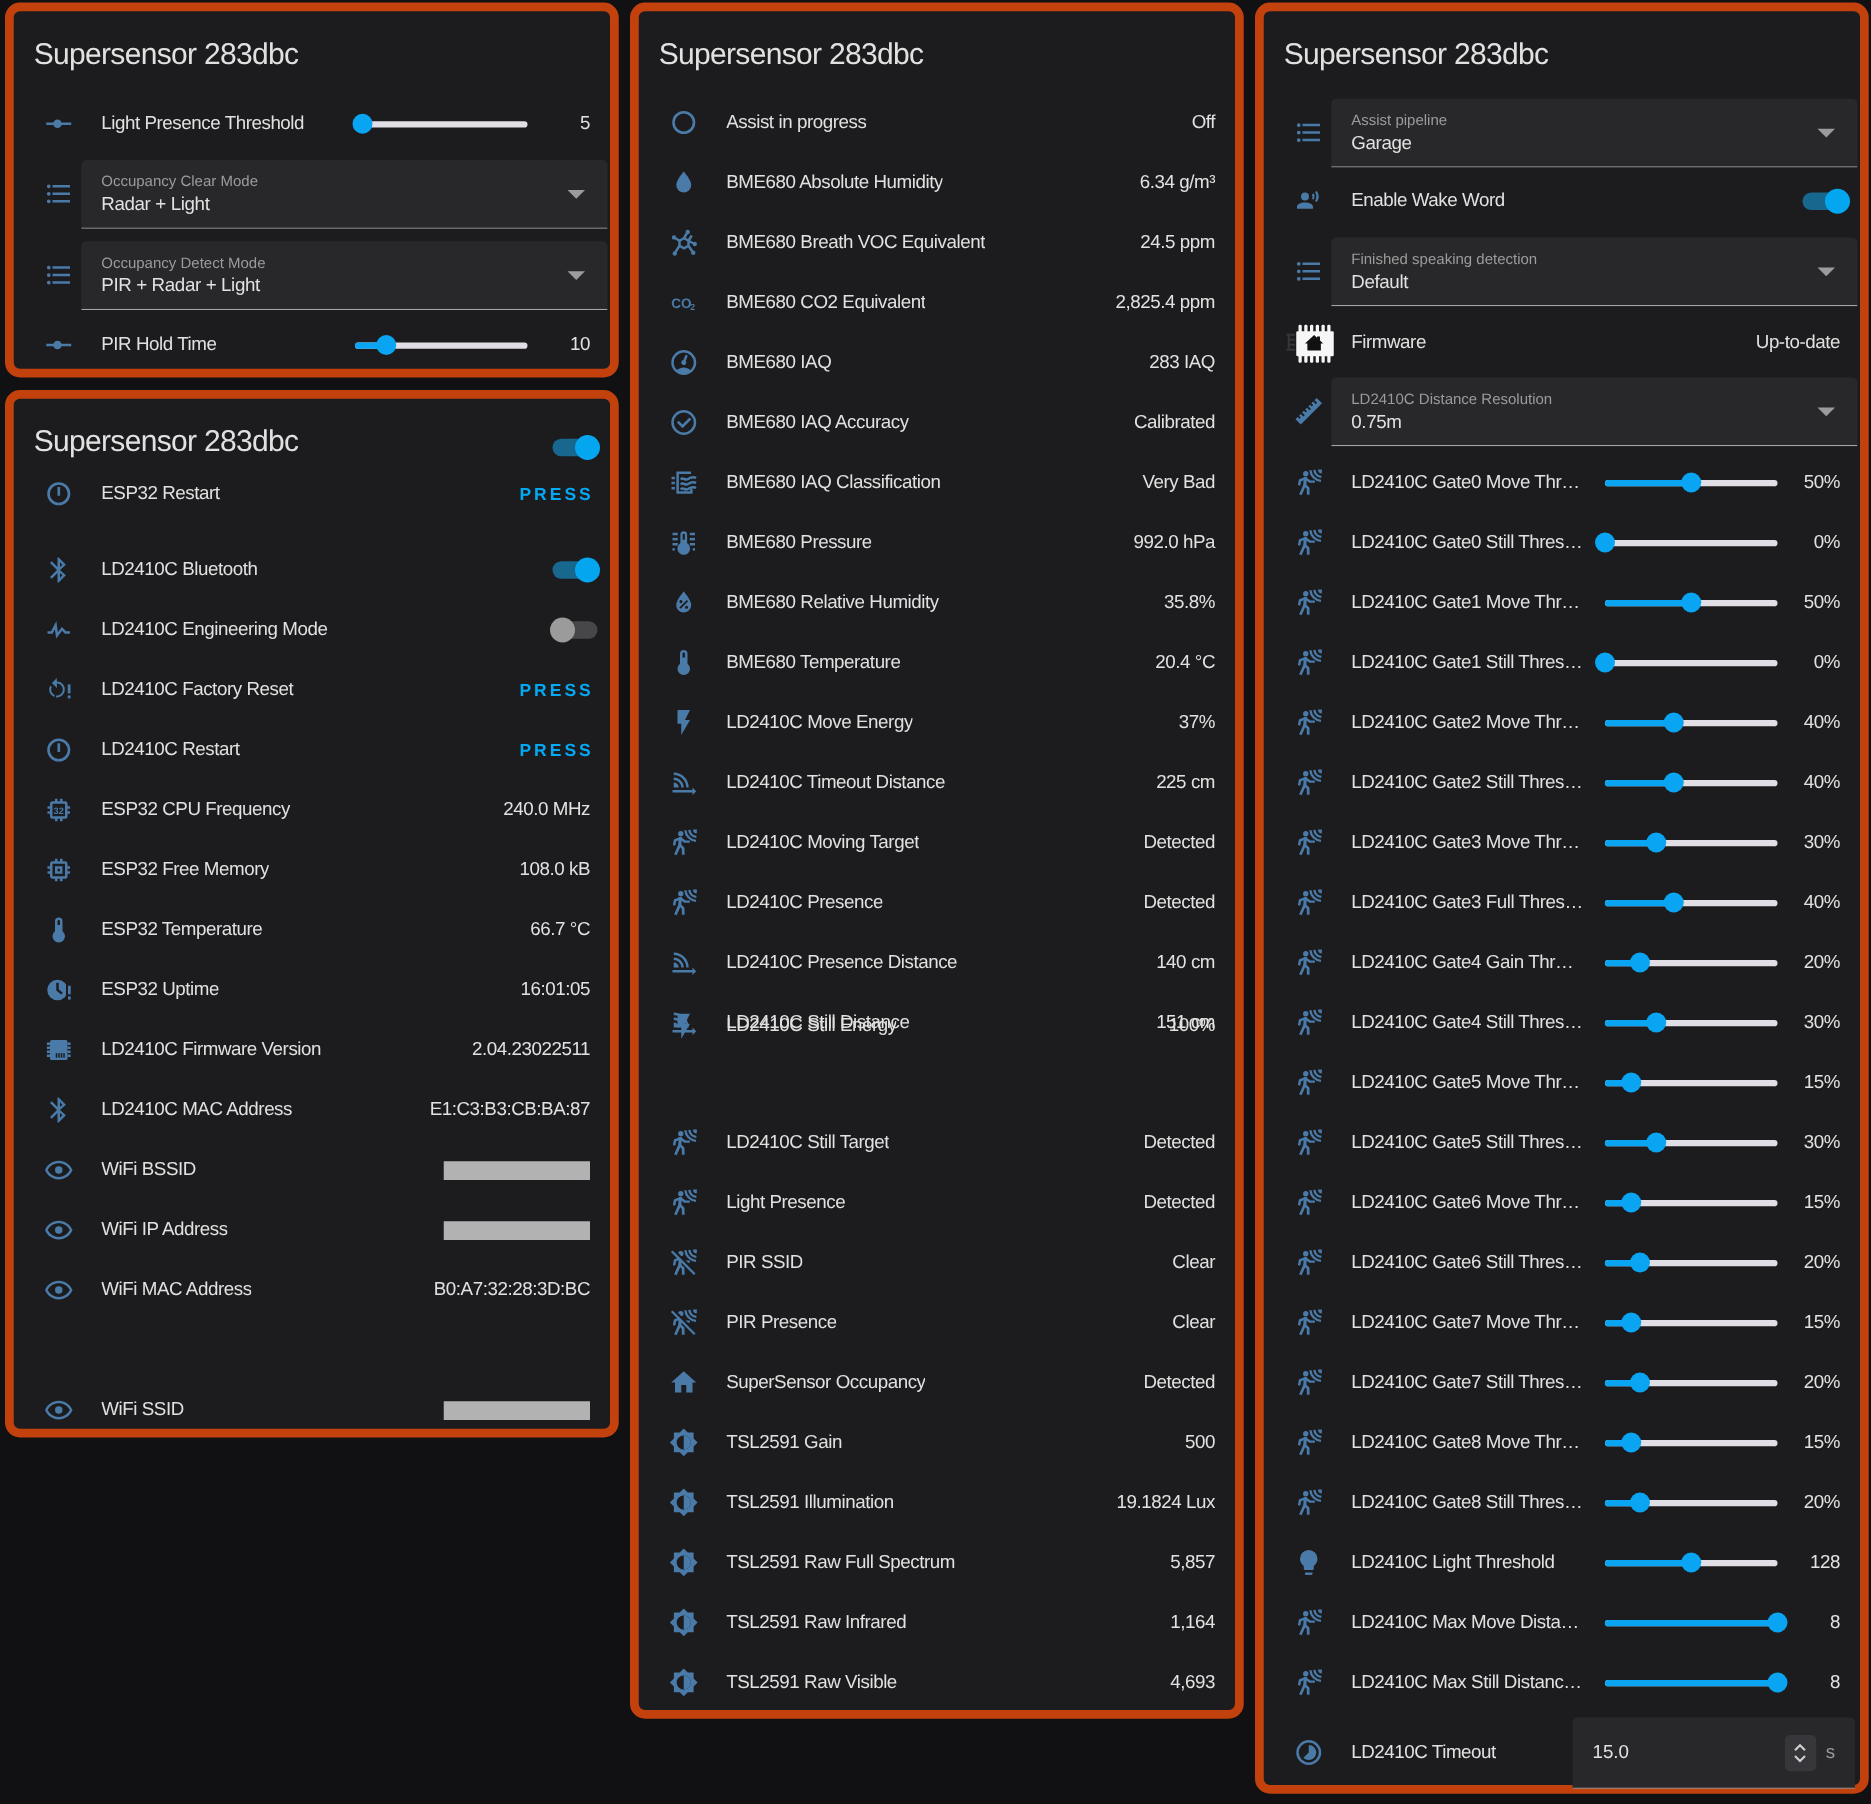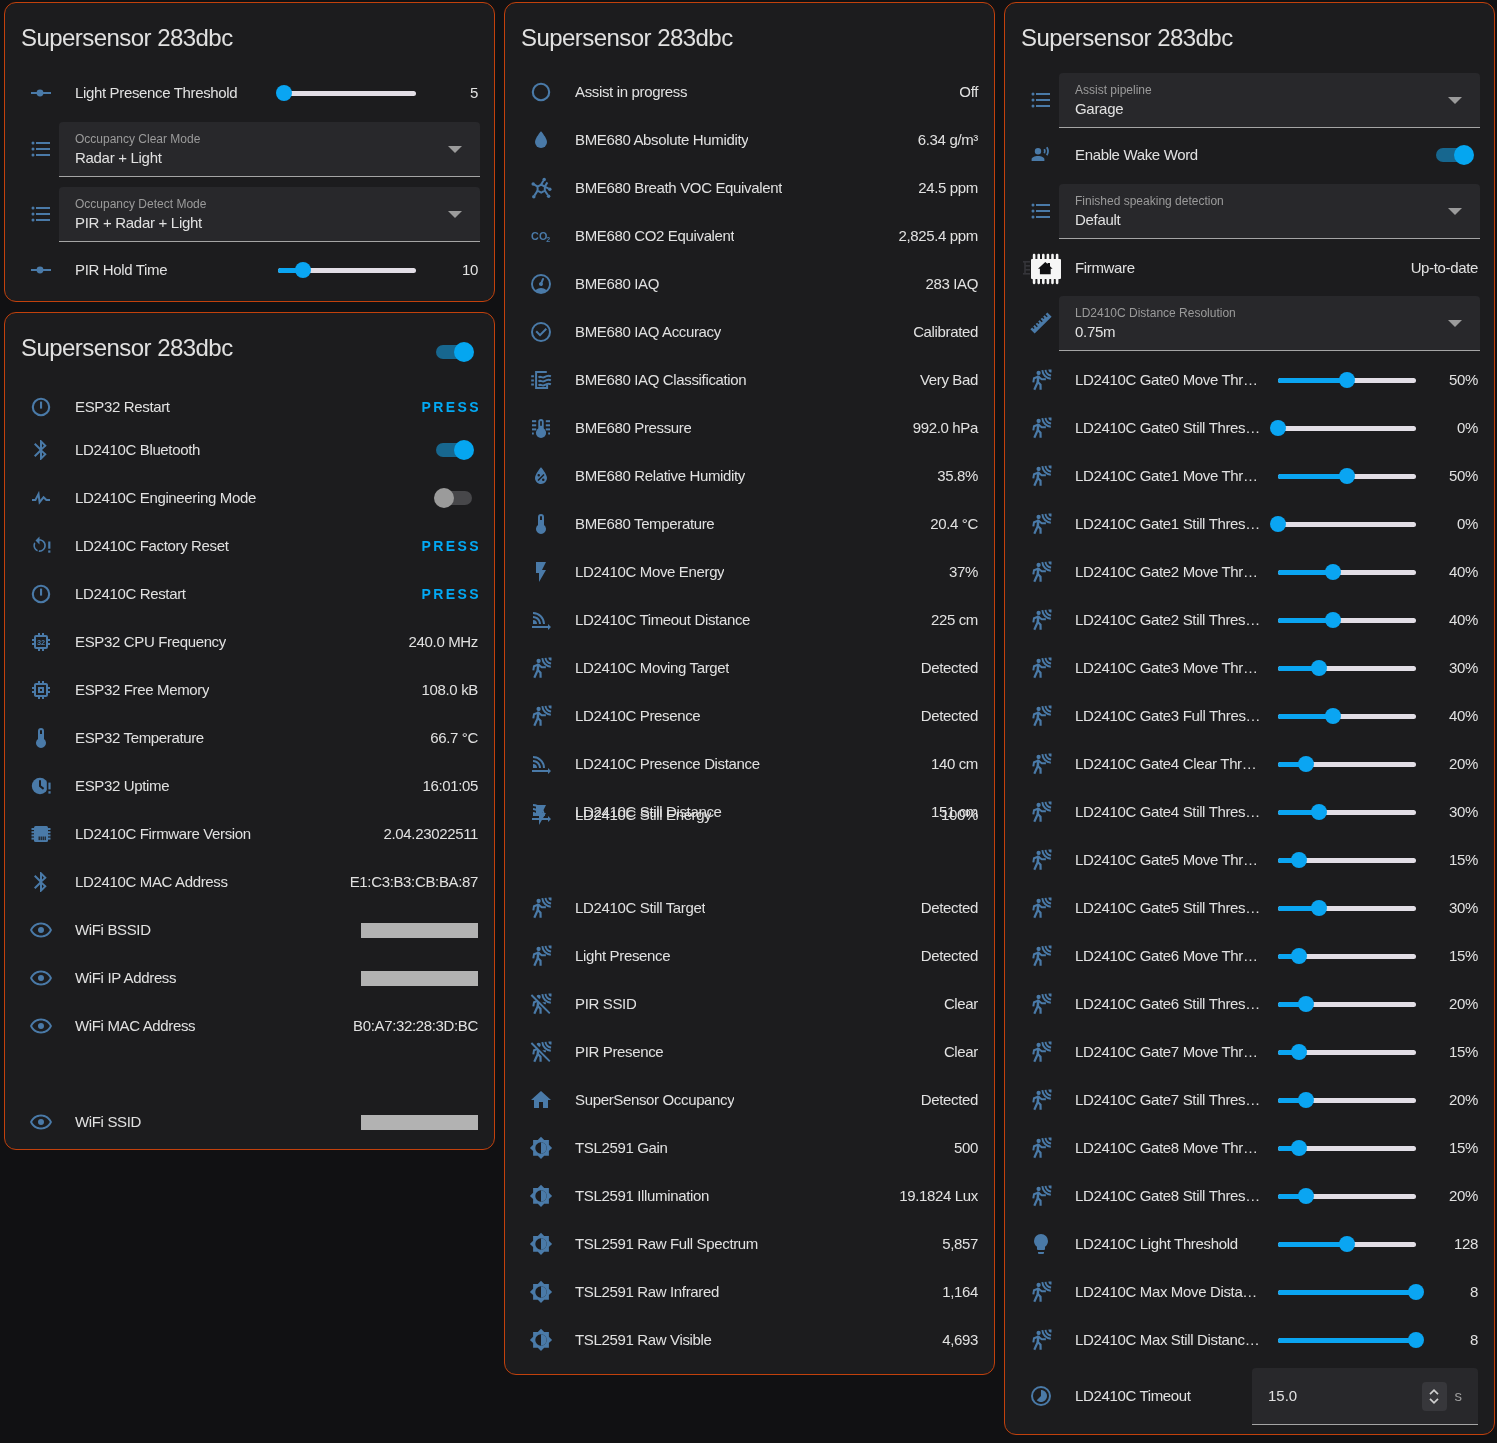--- a/index.html
+++ b/index.html
@@ -1,16 +1,16 @@
 <!DOCTYPE html>
 <html><head><meta charset="utf-8">
 <style>
 * { margin:0; padding:0; box-sizing:border-box; }
 html,body { width:1497px; height:1443px; background:#111113; font-family:"Liberation Sans", sans-serif; overflow:hidden; position:relative; }
-.card { position:absolute; background:#1c1c1e; border:1px solid #c2410c; border-radius:12px; }
+.card { position:absolute; background:#1c1c1e; border:7px solid #c2410c; border-radius:12px; }
 .title { position:absolute; left:16px; top:21px; font-size:24px; line-height:28px; color:#e1e1e1; letter-spacing:-0.55px; }
 .row { position:absolute; left:16px; right:16px; height:40px; }
 .ic { position:absolute; }
 .nm { position:absolute; left:54px; top:0; line-height:40px; font-size:15px; letter-spacing:-0.35px; color:#e1e1e1; white-space:nowrap; overflow:hidden; }
 .val { position:absolute; right:0; top:0; line-height:40px; font-size:15px; letter-spacing:-0.35px; color:#e1e1e1; white-space:nowrap; }
 .press { position:absolute; right:-3px; top:0; line-height:40px; font-size:14px; font-weight:bold; letter-spacing:2.4px; color:#03a9f4; }
 .redact { position:absolute; right:0; top:12.5px; width:117px; height:15px; background:#b2b2b2; }
 .sw { position:absolute; width:36px; height:14px; border-radius:7px; }
 .sw.on { background:#17678f; }
 .sw.off { background:#47474a; }
@@ -78,21 +78,21 @@
     </div>
 </div>
 
 <div class="card" style="left:4px;top:312px;width:491px;height:838px">
 <div class="title">Supersensor 283dbc</div>
 <div class="row" style="top:19px">
       <div class="sw on" style="left:415px;top:13px">
         <div class="th"></div>
       </div>
     </div>
-<div class="row" style="top:74px">
+<div class="row" style="top:56px">
       <svg class="ic" width="24" height="24" viewBox="0 0 24 24" fill="#4a7aa8" style="left:8px;top:8px">
         <circle cx="12" cy="12" r="8.2" fill="none" stroke="#4a7aa8" stroke-width="2.1"></circle>
         <rect x="11" y="6.6" width="2.1" height="7"></rect>
       </svg>
       <div class="nm">ESP32 Restart</div>
       <div class="press">PRESS</div>
     </div>
 <div class="row" style="top:117px">
       <svg class="ic" width="24" height="24" viewBox="0 0 24 24" fill="#4a7aa8" style="left:8px;top:8px">
         <path d="M14.88,16.29L13,18.17V14.41M13,5.83L14.88,7.71L13,9.58M17.71,7.71L12,2H11V9.58L6.41,5L5,6.41L10.59,12L5,17.58L6.41,19L11,14.41V22H12L17.71,16.29L13,12L17.71,7.71Z"></path>
@@ -845,21 +845,21 @@
         <g fill="none" stroke="#4a7aa8" stroke-width="2.2">
           <path d="M8.8,13.9L5.3,21.8"></path>
           <path d="M8.8,13.9L11.5,16.7L11.6,21.8"></path>
         </g>
         <path d="M22.5,1.5L22.5,4.6A3.1,3.1 0 0,1 19.4,1.5Z"></path>
         <g fill="none" stroke="#4a7aa8" stroke-width="1.9">
           <path d="M22.1,7.5A6.1,6.1 0 0,1 16.5,1.9"></path>
           <path d="M21.8,10.7A9.3,9.3 0 0,1 13.3,2.2"></path>
         </g>
       </svg>
-      <div class="nm" style="width:196px">LD2410C Gate4 Clear Thr…</div>
+      <div class="nm" style="width:196px">LD2410C Gate4 Gain Thr…</div>
       <div class="slwrap" style="left:257px;top:12px;width:138px">
         <div class="sltrack"></div>
         <div class="slfill" style="width:27.6px"></div>
         <div class="slknob" style="left:19.6px"></div>
       </div>
       <div class="val">20%</div>
     </div>
 <div class="row" style="top:789px">
       <svg class="ic" width="24" height="24" viewBox="0 0 24 24" fill="#4a7aa8" style="left:8px;top:8px">
         <circle cx="9.6" cy="5" r="2.15"></circle>

